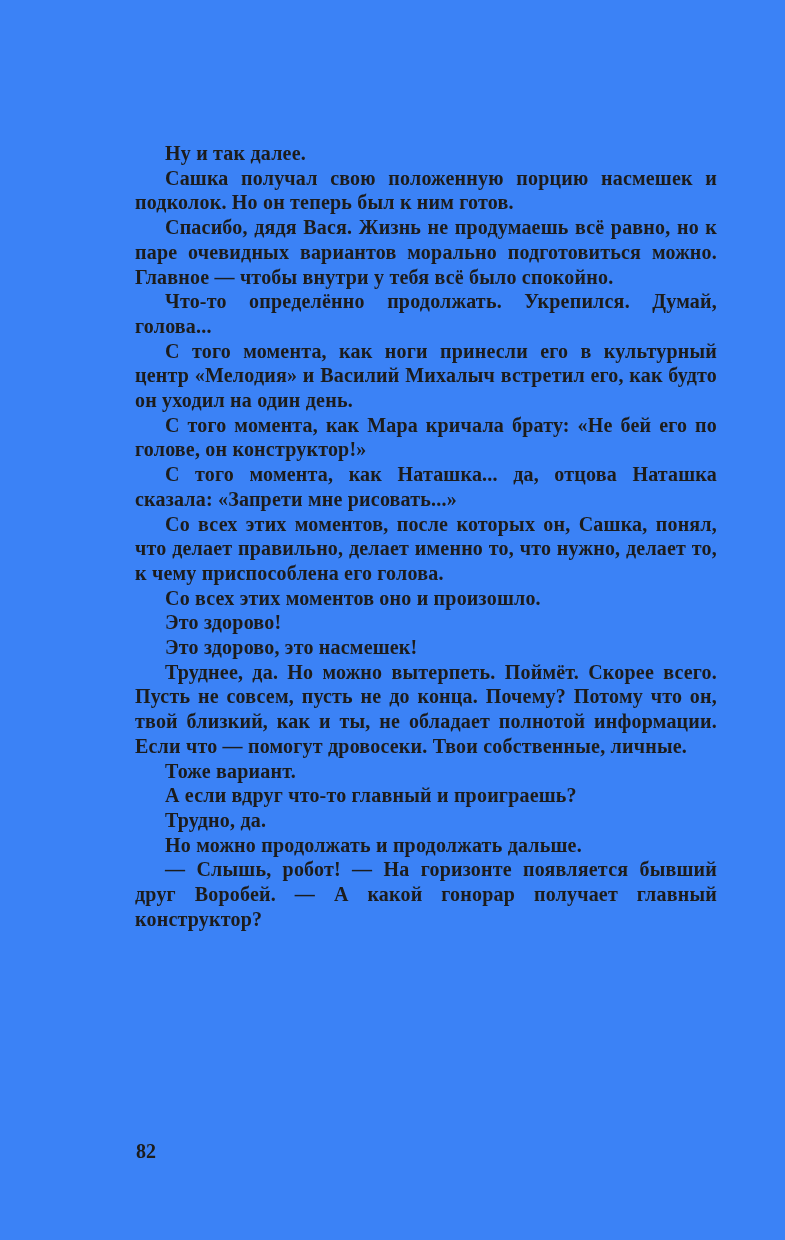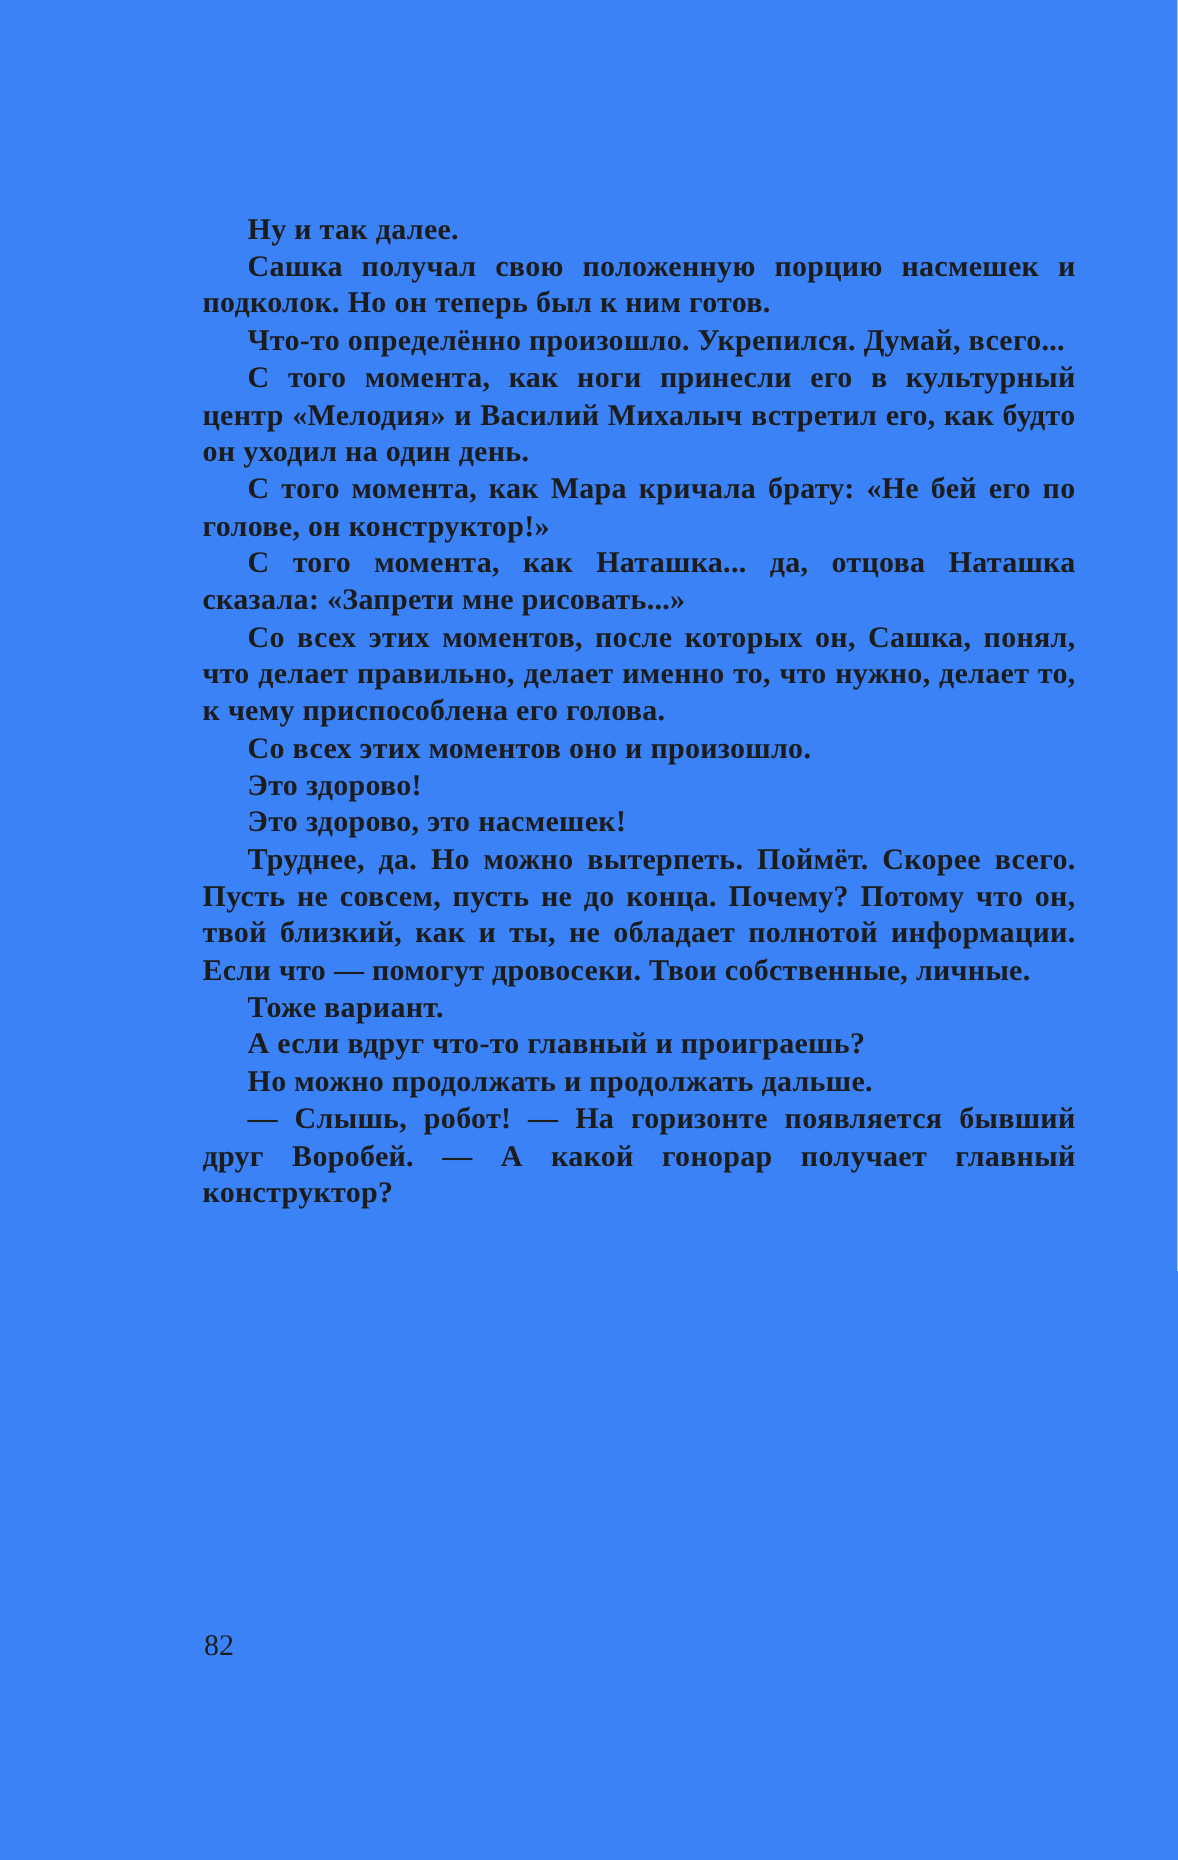--- a/index.html
+++ b/index.html
@@ -28,41 +28,43 @@
     letter-spacing: 0.01em;
   }
   .text-block p {
     margin: 0;
     padding: 0;
     text-indent: 30px;
   }
   .page-number {
     position: absolute;
     left: 136px;
-    top: 1086px;
+    top: 1140px;
     color: #1c1c1c;
     font-size: 20px;
-    font-weight: 400;
+    font-weight: 700;
   }
 </style>
 </head>
 <body>
 
 <div class="page">
   <div class="text-block">
     <p>Ну и так далее.</p>
     <p>Сашка получал свою положенную порцию насмешек и подколок. Но он теперь был к ним готов.</p>
-    <p>Что-то определённо произошло. Укрепился. Думай, всего...</p>
+    <p>Спасибо, дядя Вася. Жизнь не продумаешь всё равно, но к паре очевидных вариантов морально подготовиться можно. Главное — чтобы внутри у тебя всё было спокойно.</p>
+    <p>Что-то определённо продолжать. Укрепился. Думай, голова...</p>
     <p>С того момента, как ноги принесли его в культурный центр «Мелодия» и Василий Михалыч встретил его, как будто он уходил на один день.</p>
     <p>С того момента, как Мара кричала брату: «Не бей его по голове, он конструктор!»</p>
     <p>С того момента, как Наташка... да, отцова Наташка сказала: «Запрети мне рисовать...»</p>
     <p>Со всех этих моментов, после которых он, Сашка, понял, что делает правильно, делает именно то, что нужно, делает то, к чему приспособлена его голова.</p>
     <p>Со всех этих моментов оно и произошло.</p>
     <p>Это здорово!</p>
     <p>Это здорово, это насмешек!</p>
     <p>Труднее, да. Но можно вытерпеть. Поймёт. Скорее всего. Пусть не совсем, пусть не до конца. Почему? Потому что он, твой близкий, как и ты, не обладает полнотой информации. Если что — помогут дровосеки. Твои собственные, личные.</p>
     <p>Тоже вариант.</p>
     <p>А если вдруг что-то главный и проиграешь?</p>
+    <p>Трудно, да.</p>
     <p>Но можно продолжать и продолжать дальше.</p>
     <p>— Слышь, робот! — На горизонте появляется бывший друг Воробей. — А какой гонорар получает главный конструктор?</p>
   </div>
   <div class="page-number">82</div>
 </div>
 
 </body></html>

